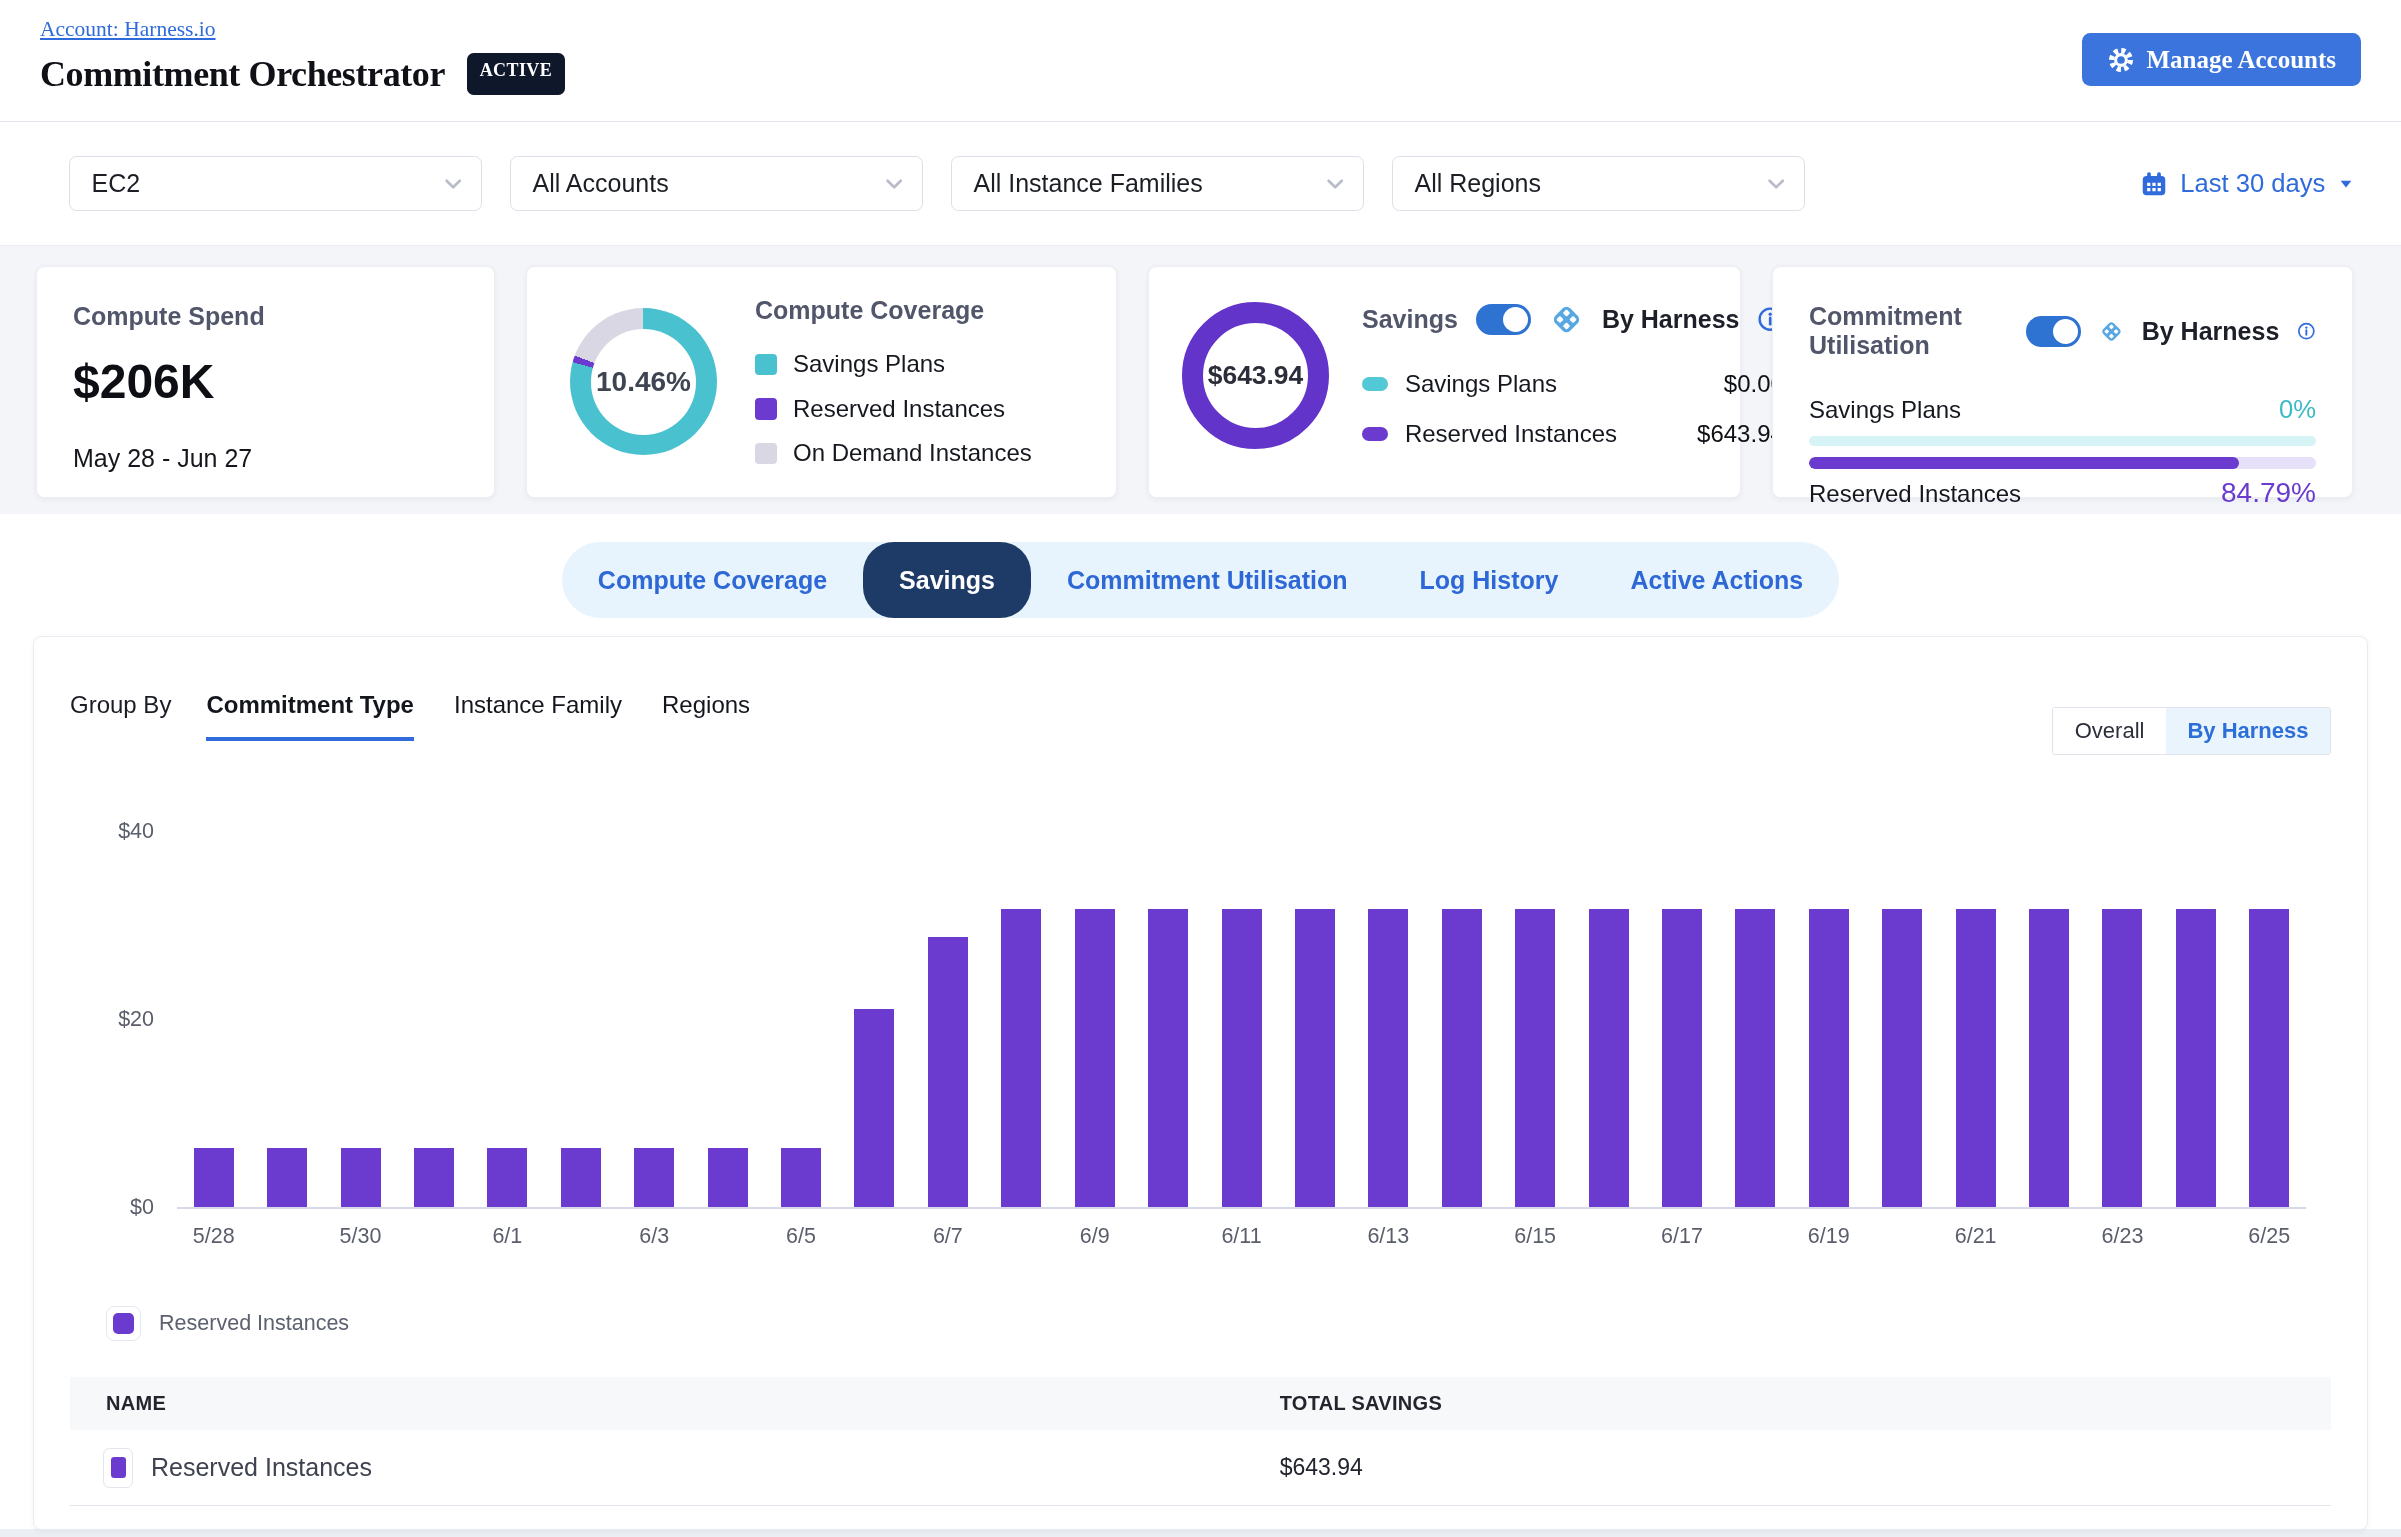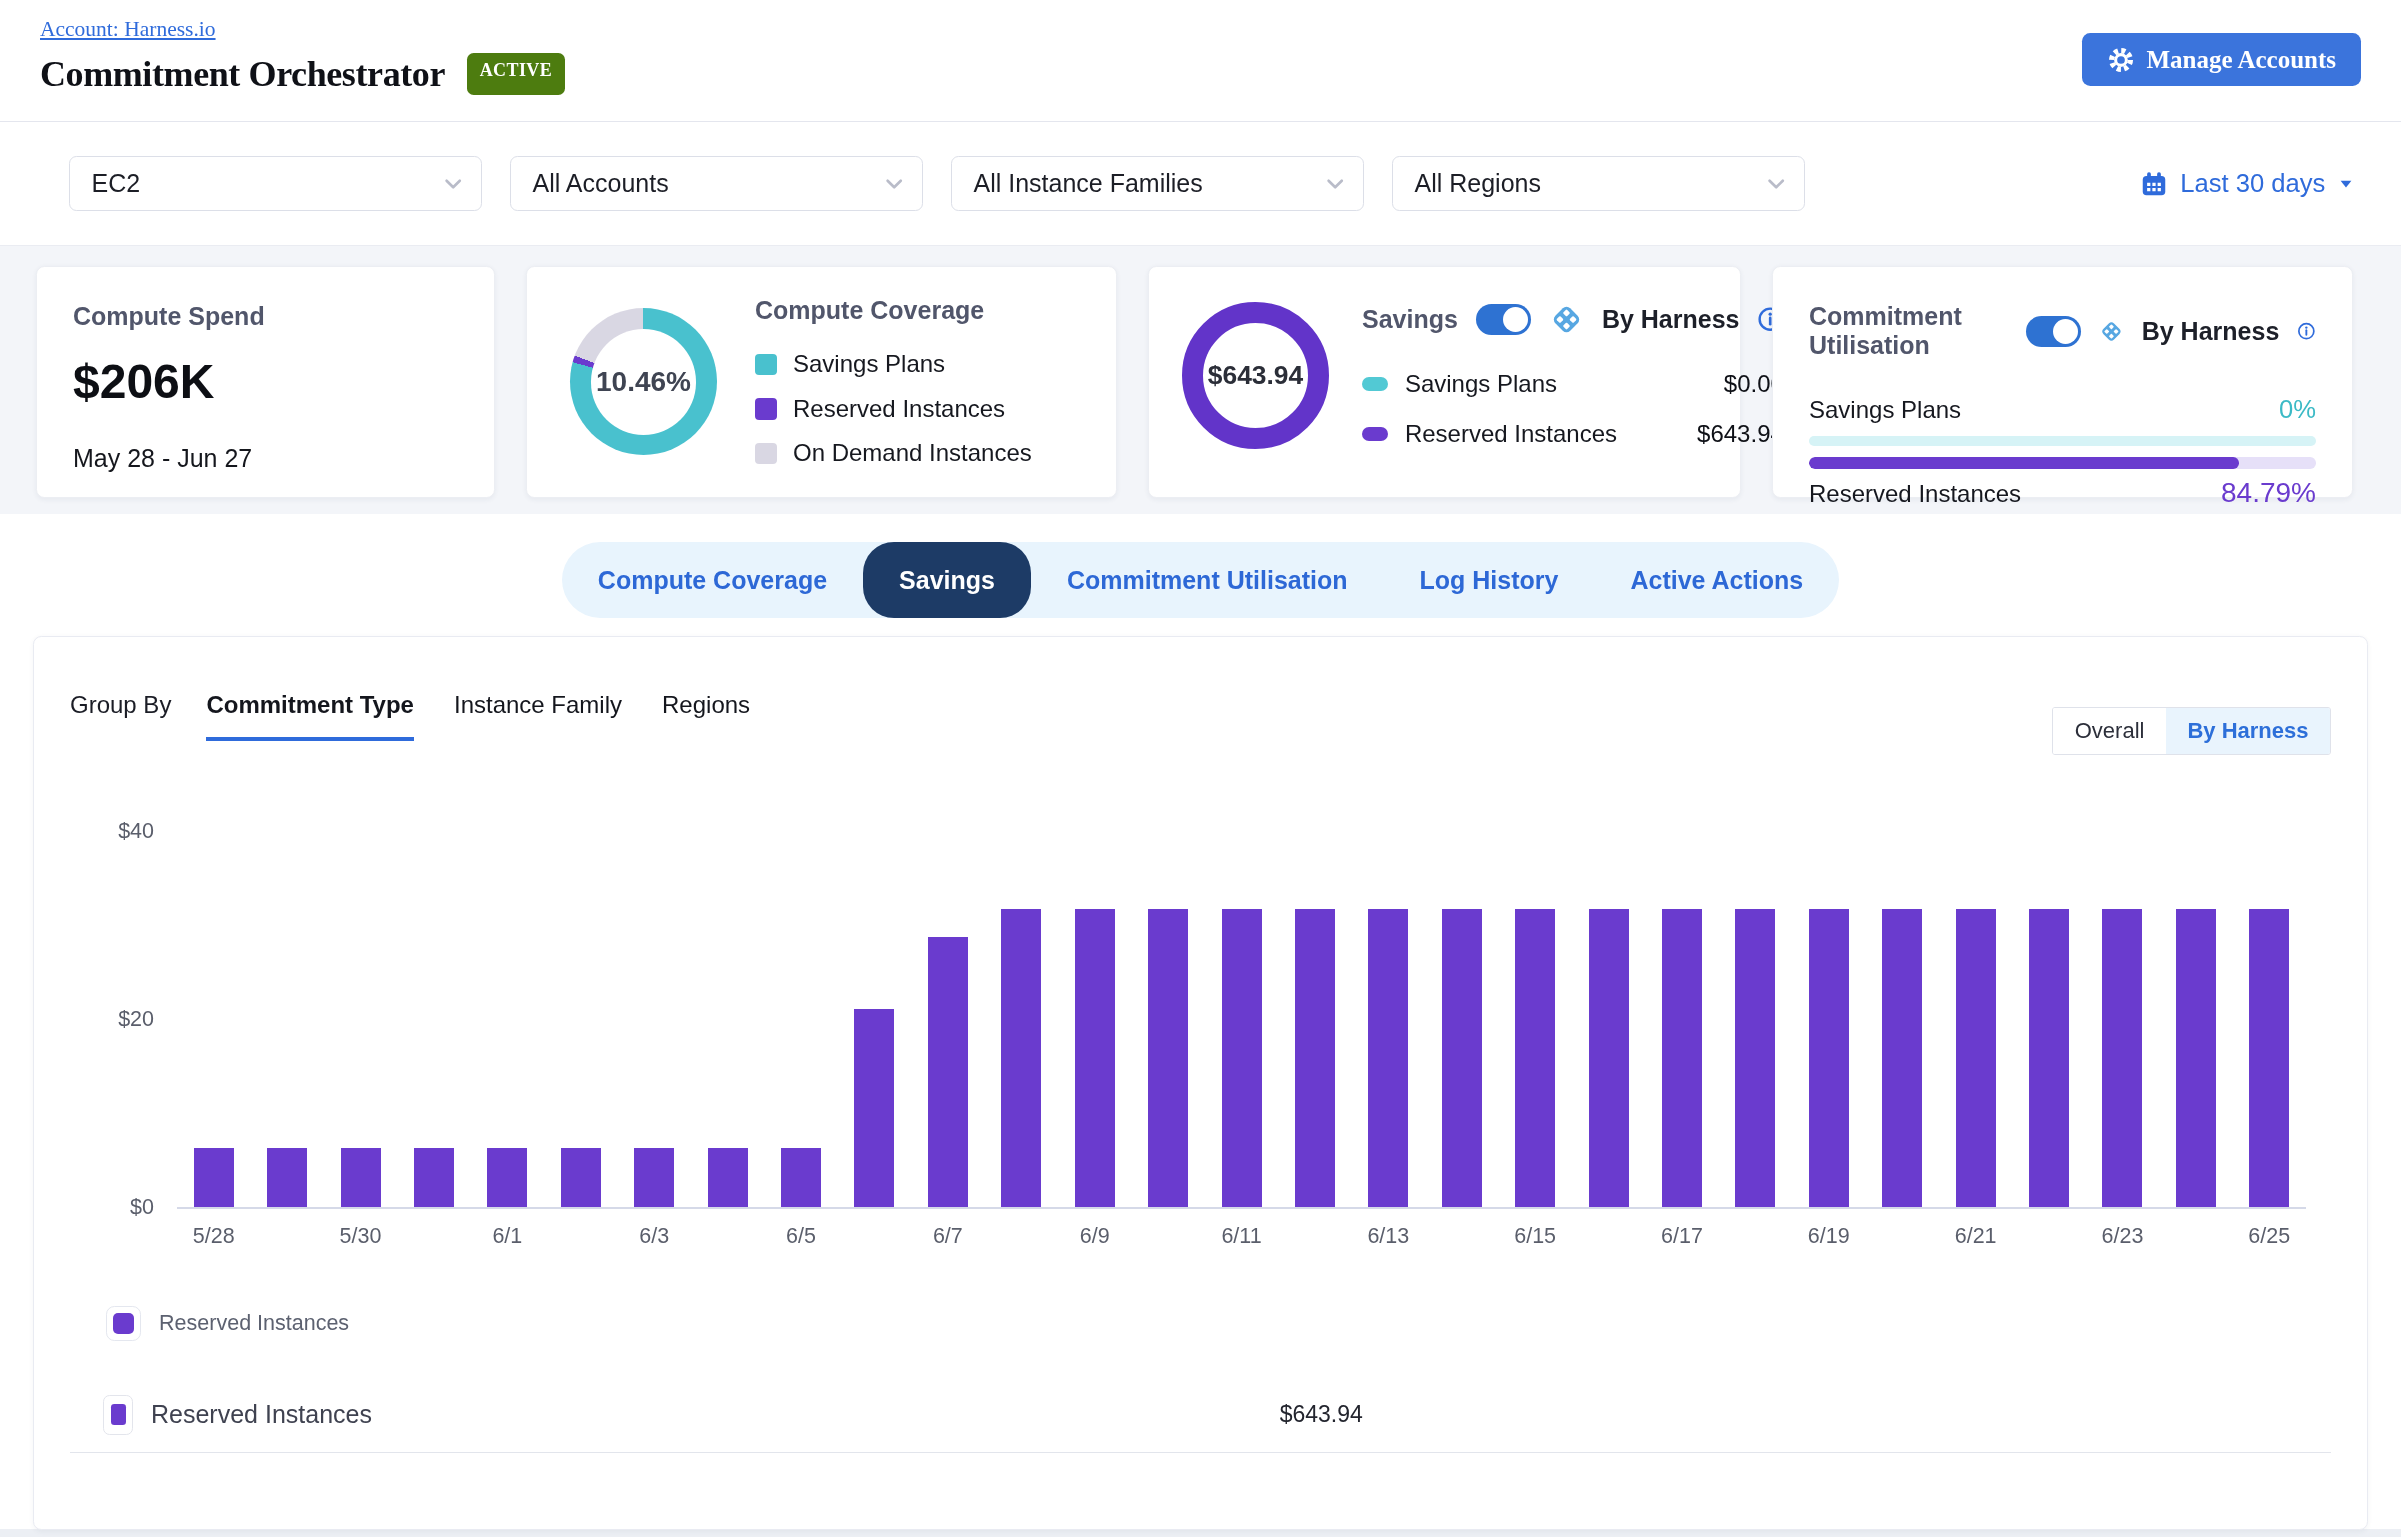--- a/index.html
+++ b/index.html
@@ -11,21 +11,21 @@
     color: #15171d;
     overflow: hidden;
   }
   .page { width: 2401px; height: 1529px; background: #ffffff; }
 
   
   .header { position: relative; height: 122px; background: #fff; border-bottom: 1.7px solid #E4E6EE; padding: 16.5px 40px 0; font-family: Liberation Serif, serif; }
   .account-link { color: #2F6BDB; font-size: 21.5px; }
   .title-row { display: flex; margin-top: 11.6px; }
   .page-title { font-size: 36px; font-weight: 700; color: #0f1117; letter-spacing: -0.4px; }
-  .status-badge { margin-left: 21.5px; background: #4d7c0f; color: #fff; font-size: 18px; font-weight: 700; padding: 6.6px 13.2px; border-radius: 6.6px; letter-spacing: 0.4px; }
+  .status-badge { margin-left: 21.5px; background: #0f172a; color: #fff; font-size: 18px; font-weight: 700; padding: 6.6px 13.2px; border-radius: 6.6px; letter-spacing: 0.4px; }
   .manage-btn { position: absolute; right: 40px; top: 33px; height: 53px; display: flex; align-items: center; gap: 11.6px;
     background: #3B74DC; color: #fff; border: none; border-radius: 8.3px; padding: 0 25px; font-size: 25px; font-weight: 700; cursor: pointer; font-family: inherit; }
 
   
   .filterbar { position: relative; height: 124px; background: #fff; border-bottom: 1.7px solid #EAECF2; display: flex; align-items: center; padding-left: 69px; gap: 28px; }
   .select { position: relative; width: 413px; height: 55px; border: 1.7px solid #DCDFE8; border-radius: 7.4px; display: flex; align-items: center; padding: 0 50px 0 21.5px; font-size: 25px; color: #1c1e26; background: #fff; cursor: pointer; }
   .select .chev { position: absolute; right: 15px; top: 50%; transform: translateY(-50%); }
   .daterange { position: absolute; right: 46px; top: 50%; transform: translateY(-50%); display: flex; align-items: center; gap: 11.6px; color: #2F6BDB; font-size: 25.6px; font-weight: 500; cursor: pointer; }
 
   
@@ -362,20 +362,24 @@
     </div>
 
     <div class="chart-legend" id="chart-legend">
         <div class="legend-chip">
           <span class="sq" style="background: rgb(106, 59, 206);"></span>
         </div>
         <span class="legend-label">Reserved Instances</span>
       </div>
 
     <div class="table">
+      <div class="thead">
+        <span class="th th-name">NAME</span>
+        <span class="th th-savings">TOTAL SAVINGS</span>
+      </div>
       <div id="table-body">
           <div class="trow">
             <div class="row-name">
               <span class="swatch-box">
                 <span class="swatch-inner" style="background: rgb(106, 59, 206);"></span>
               </span>
               <span>Reserved Instances</span>
             </div>
             <span class="row-val">$643.94</span>
           </div>

